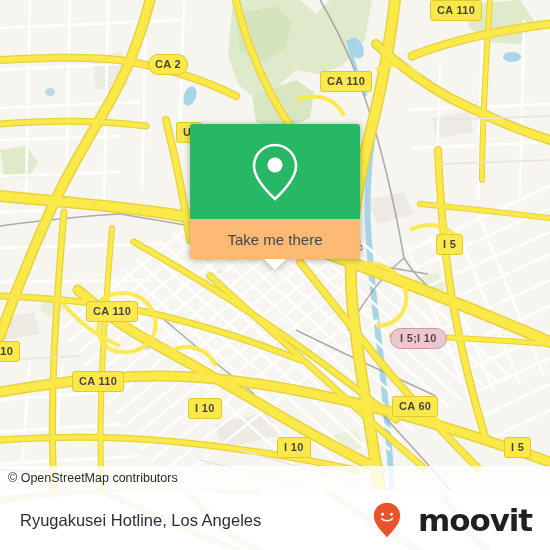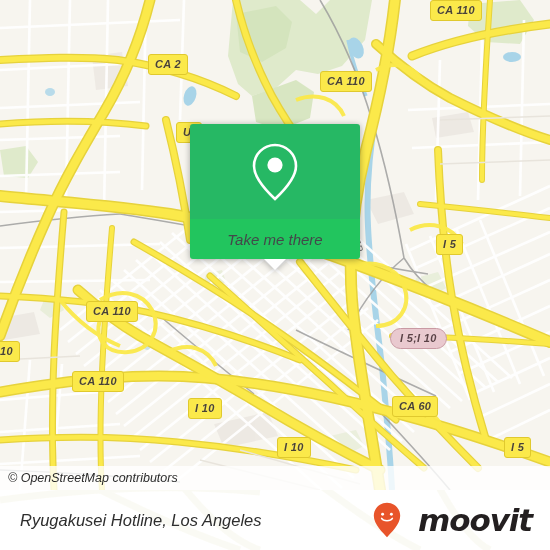--- a/index.html
+++ b/index.html
@@ -6,21 +6,20 @@
   html, body {
     width: 550px; height: 550px;
     font-family: "Liberation Sans", sans-serif;
     background: #fff;
     overflow: hidden;
   }
   #app {
     position: relative;
     width: 550px; height: 550px;
     overflow: hidden;
-    font-style: italic;
   }
 
   
   #map {
     position: absolute;
     left: 0; top: 0;
     width: 550px; height: 490px;
     background: #f7f5ef;
     overflow: hidden;
   }
@@ -70,21 +69,21 @@
   #popup-head {
     height: 95px;
     background: #26b864;
     border-radius: 3px 3px 0 0;
     display: flex;
     align-items: center;
     justify-content: center;
   }
   #popup-body {
     height: 40px;
-    background: #22c55e;
+    background: #fdba74;
     border-radius: 0 0 3px 3px;
     display: flex;
     align-items: center;
     justify-content: center;
     position: relative;
   }
   #popup-label {
     font-size: 15px;
     color: #44474a;
     font-family: "Liberation Sans", sans-serif;
@@ -379,21 +378,21 @@
             <path d="M240,450 L360,484"></path>
           <path d="M440,120 L550,116"></path>
             <path d="M440,164 L550,160"></path>
           <path d="M0,360 L80,356"></path>
         </g>
 
       </g>
     </svg>
 
     <div class="shield" style="left:430px; top:0px;">CA 110</div>
-    <div class="shield" style="left:148px; top:54px;">CA 2</div>
+    <div class="shield" style="left:148px; top:54px;border-radius:10px;">CA 2</div>
     <div class="shield" style="left:320px; top:71px;">CA 110</div>
     <div class="shield" style="left:176px; top:122px; width:26px; overflow:hidden;">US 101</div>
     <div class="shield" style="left:436px; top:234px;">I 5</div>
     <div class="shield" style="left:86px;  top:301px;">CA 110</div>
     <div class="shield pill" style="left:390px; top:328px;text-align:center;">I 5;I 10</div>
     <div class="shield" style="left:-32px; top:341px;">CA 110</div>
     <div class="shield" style="left:72px;  top:371px;">CA 110</div>
     <div class="shield" style="left:188px; top:398px;">I 10</div>
     <div class="shield" style="left:368px; top:396px;margin-left:24px;">CA 60</div>
     <div class="shield" style="left:277px; top:437px;">I 10</div>

